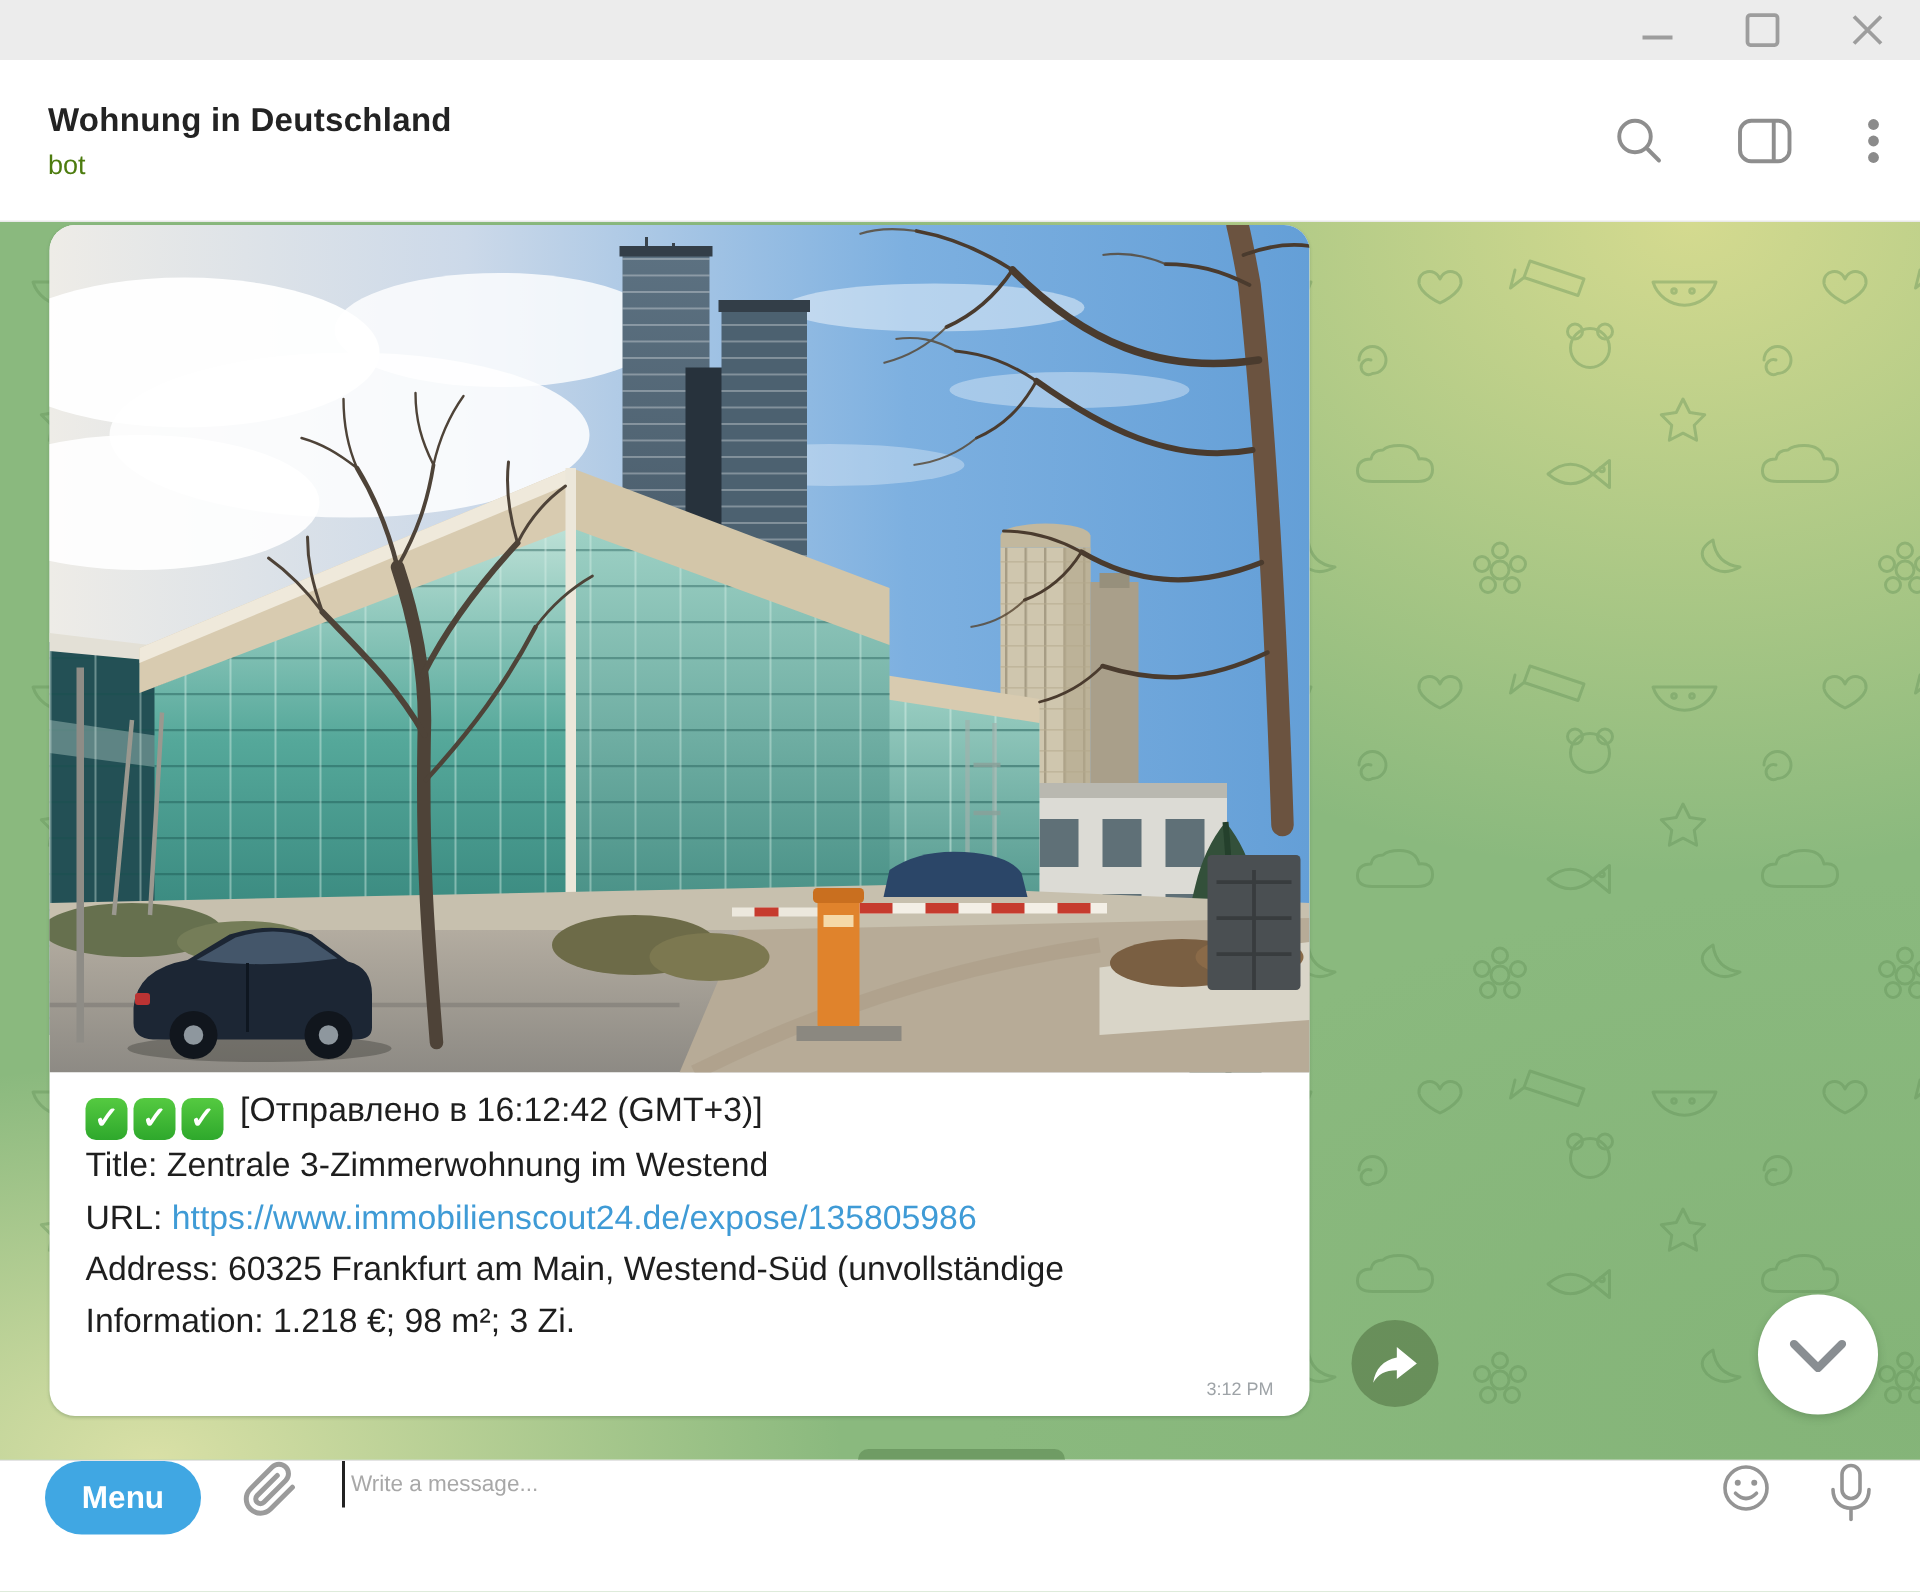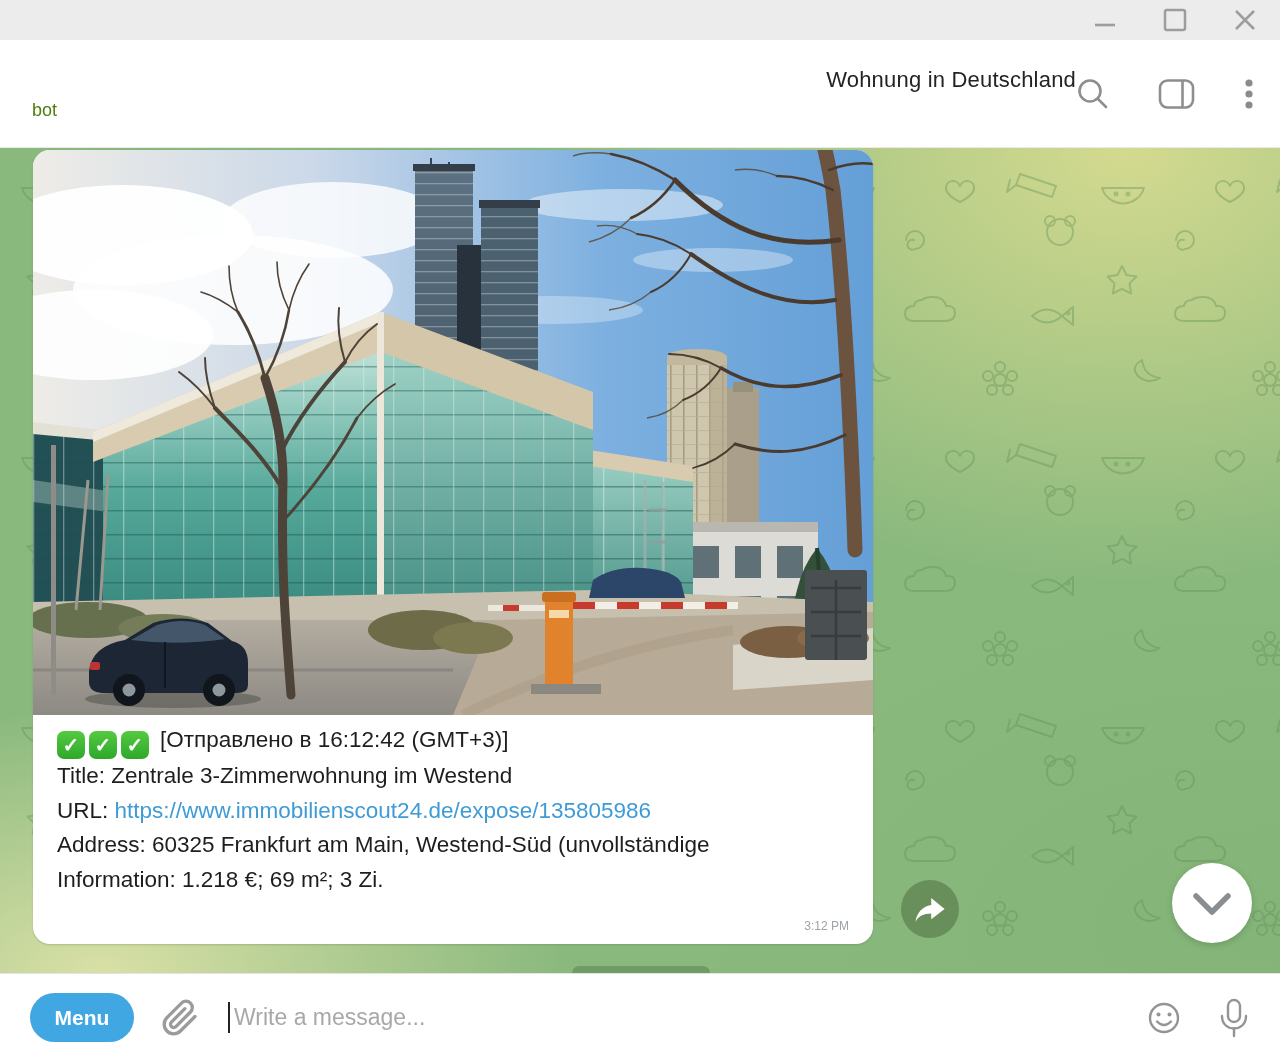--- a/index.html
+++ b/index.html
@@ -7,21 +7,21 @@
   body { font-family: "Liberation Sans", sans-serif; background:#fff; overflow:hidden; }
   .window { position:relative; width:1280px; height:1061px; background:#fff; display:flex; flex-direction:column; }
 
   
   .titlebar { height:40px; background:#ececec; display:flex; justify-content:flex-end; align-items:stretch; flex:0 0 auto; }
   .win-btn { width:70px; display:flex; align-items:center; justify-content:center; cursor:default; }
 
   
   .chat-header { height:108px; background:#fff; display:flex; align-items:center; padding:0 26px 0 32px; border-bottom:1px solid #e9e9e9; flex:0 0 auto; }
   .chat-info { flex:1; }
-  .chat-title { font-size:22px; font-weight:400; color:#232323; letter-spacing:.2px;text-align:right; }
+  .chat-title { font-size:22px; font-weight:700; color:#232323; letter-spacing:.2px; }
   .chat-subtitle { font-size:18px; color:#4d7c0f; margin-top:7px; }
   .header-icons { display:flex; align-items:center; gap:48px; }
   .hicon { display:flex; align-items:center; justify-content:center; }
 
   
   .chat-area { position:relative; height:825px; flex:0 0 auto; overflow:hidden;
     background-color:#8ab97e;
     background-image:
       radial-gradient(ellipse 75% 85% at 88% 0%, #d4da8f 0%, rgba(212,218,143,0) 62%),
       radial-gradient(ellipse 62% 55% at 8% 100%, #d9e0a6 0%, rgba(217,224,166,0) 58%),
@@ -40,28 +40,28 @@
   .link { color:#3f9bd6; text-decoration:none; }
   .time { position:absolute; right:24px; bottom:11px; font-size:12px; color:#9ea3a7; }
 
   .share-btn { position:absolute; left:901px; top:732px; width:58px; height:58px; border-radius:50%;
                background:rgba(74,104,58,.50); display:flex; align-items:center; justify-content:center; cursor:pointer; }
   .scroll-btn { position:absolute; left:1172px; top:715px; width:80px; height:80px; border-radius:50%;
                 background:#fff; box-shadow:0 2px 6px rgba(40,70,40,.25); display:flex; align-items:center; justify-content:center; cursor:pointer; }
   .center-pill { position:absolute; left:572px; top:818px; width:138px; height:14px; border-radius:7px; background:#6f9c64; }
 
   
-  .composer { height:88px; background:#fff; border-top:1px solid #e4e4e4; display:flex; align-items:center;
+  .composer { height:88px; background:#fff; border-top:1px solid #e4e4e4; display:flex; align-items:flex-start;
               padding:0 26px 0 30px; flex:0 0 auto; }
   .menu-btn { width:104px; height:49px; border-radius:25px; background:#40a7e3; color:#fff; font-size:21px;
               font-weight:700; display:flex; align-items:center; justify-content:center; margin-right:27px; cursor:pointer; }
   .attach-btn { margin-right:29px; display:flex; cursor:pointer; }
   .input-wrap { flex:1; display:flex; align-items:center; }
   .caret { width:2px; height:31px; background:#222; margin-right:4px; flex:0 0 auto; }
-  .msg-input { border:none; outline:none; width:100%; font-family:"Liberation Sans",sans-serif; font-size:23px; color:#333; background:transparent; }
+  .msg-input { border:none; outline:none; width:100%; font-family:"Liberation Sans",sans-serif; font-size:15px; color:#333; background:transparent; }
   .msg-input::placeholder { color:#a8a8a8; }
   .emoji-btn { margin-right:32px; display:flex; cursor:pointer; }
   .mic-btn { display:flex; cursor:pointer; }
 </style>
 </head>
 <body>
 
 <div class="window">
 
   <div class="titlebar">
@@ -360,21 +360,21 @@
 
       <div class="msg-text">
         <div class="line">
           <span class="check">✓</span><span class="check">✓</span><span class="check last">✓</span><span>[Отправлено в 16:12:42 (GMT+3)]</span>
         </div>
         <div class="line">Title: Zentrale 3-Zimmerwohnung im Westend</div>
         <div class="line">
           <span>URL: </span><a class="link" href="#">https://www.immobilienscout24.de/expose/135805986</a>
         </div>
         <div class="line">Address: 60325 Frankfurt am Main, Westend-Süd (unvollständige</div>
-        <div class="line">Information: 1.218 €; 69 m²; 3 Zi.</div>
+        <div class="line">Information: 1.218 €; 98 m²; 3 Zi.</div>
       </div>
       <div class="time">3:12 PM</div>
     </div>
 
     <div class="share-btn">
       <svg width="34" height="30" viewBox="0 0 56 48">
         <path d="M30 6 L52 24 L30 41 L30 31.5 C17 31.5 9.5 36 4 45 C6.5 30 15 20.5 30 17.5 Z" fill="#ffffff"></path>
       </svg>
     </div>
 

